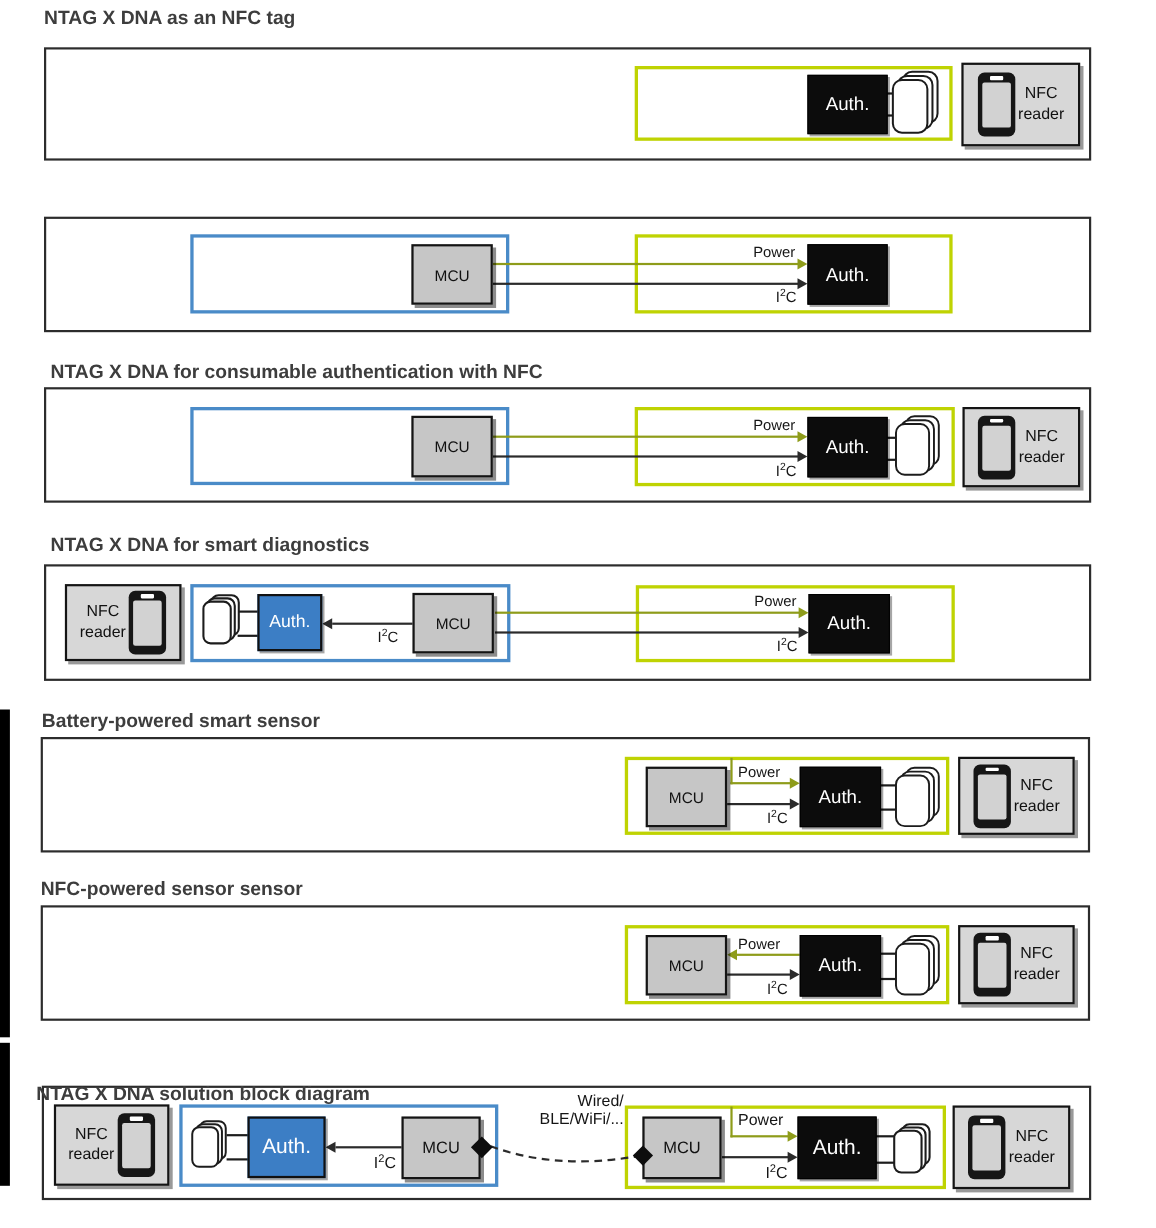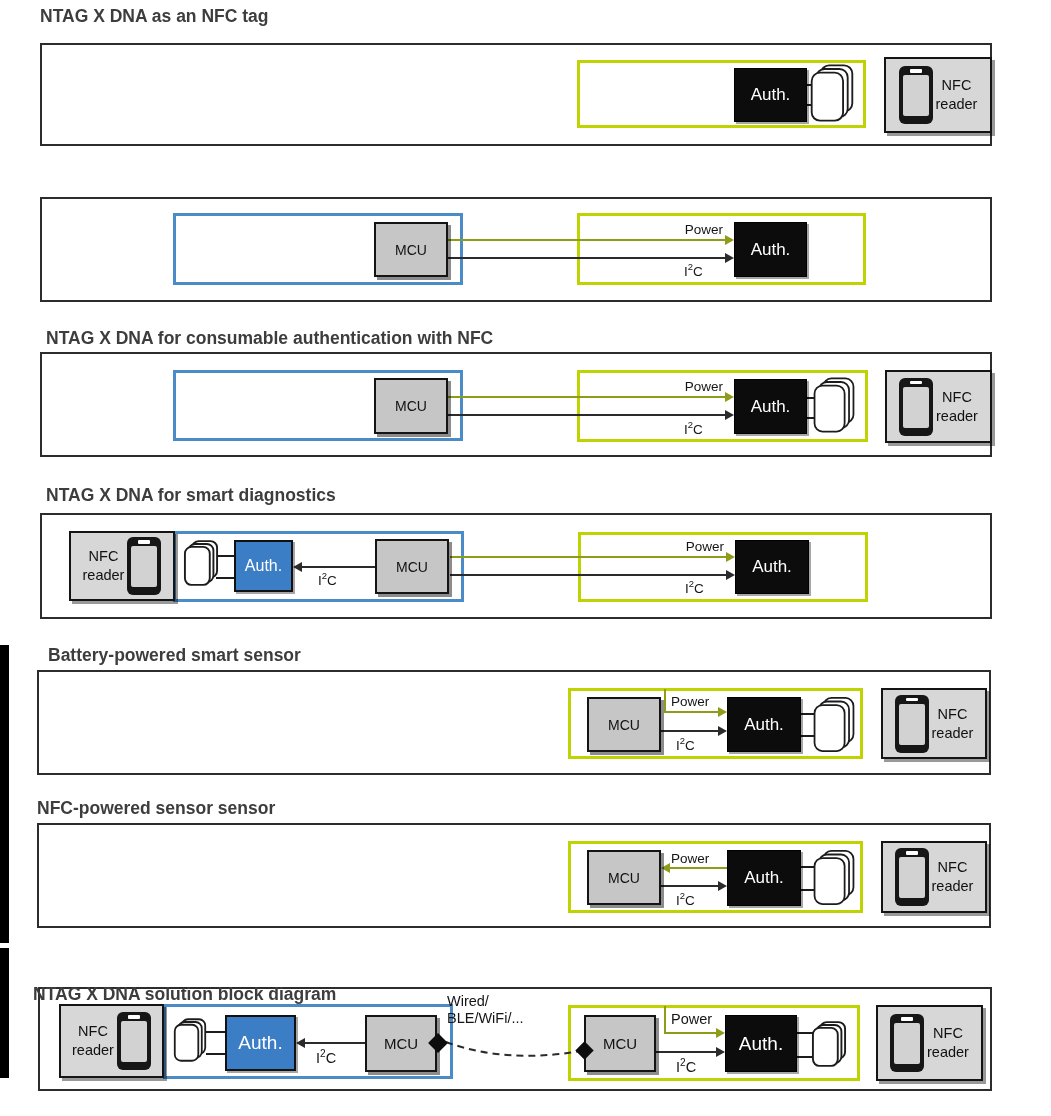--- a/index.html
+++ b/index.html
@@ -12,39 +12,39 @@
   .blk{position:absolute;display:flex;align-items:center;justify-content:center;box-sizing:border-box;z-index:3;}
   .auth{background:var(--black-fill,#0c0c0c);color:#fff;font-size:17px;border:1px solid #000;
         box-shadow:2px 2px 0 rgba(0,0,0,.35);}
   .auth.blue{background:var(--blue-fill,#3c7ec5);border:2px solid #111;}
   .auth.big{font-size:19px;}
   .mcu{background:var(--gray-fill,#c6c6c6);color:#111;font-size:14px;border:2px solid #141414;
        box-shadow:3px 3px 0 rgba(0,0,0,.45);}
   .mcu.big{font-size:15px;}
   .nfc{position:absolute;background:var(--reader-fill,#d7d7d7);border:2px solid #141414;
        box-shadow:3px 3px 0 rgba(0,0,0,.4);box-sizing:border-box;display:flex;align-items:center;
-       justify-content:center;gap:3px;z-index:3;margin-left:10px;}
+       justify-content:center;gap:3px;z-index:3;}
   .nfc.rev{flex-direction:row-reverse;}
   .nfc-label{font-size:14.5px;line-height:1.3;text-align:center;color:#111;}
   .phone{position:relative;width:34px;height:58px;background:#161616;border-radius:6px;flex:0 0 auto;}
   .phone .screen{position:absolute;left:4px;right:4px;top:9px;bottom:8px;background:#d2d2d2;border-radius:2px;}
   .phone .notch{position:absolute;top:3px;left:50%;transform:translateX(-50%);width:12px;height:3.5px;background:#fff;border-radius:1px;}
   .ln{position:absolute;height:2px;background:#2b2b2b;z-index:2;}
   .ln.green{background:var(--power-line,#8e9c1a);}
   .vln{position:absolute;width:2px;background:var(--power-line,#8e9c1a);z-index:2;}
   .ar{position:absolute;width:0;height:0;border-top:5px solid transparent;border-bottom:5px solid transparent;z-index:2;}
   .ar.r{border-left:9px solid #2b2b2b;}
   .ar.l{border-right:9px solid #2b2b2b;}
   .ar.r.green{border-left-color:var(--power-line,#8e9c1a);}
   .ar.l.green{border-right-color:var(--power-line,#8e9c1a);}
   .stub{position:absolute;height:2px;background:#1c1c1c;z-index:2;}
   .coil{position:absolute;z-index:3;}
   .lbl{position:absolute;font-size:13.5px;color:#151515;z-index:4;white-space:nowrap;}
   .lbl.big{font-size:14.5px;}
-  .lbl.ctr{text-align:left;}
+  .lbl.ctr{text-align:right;}
   .lbl.rt{text-align:right;}
   .lbl sup{font-size:70%;}
   .diamond{position:absolute;background:#0d0d0d;transform:rotate(45deg);z-index:4;}
   .curve{position:absolute;z-index:2;}
   .leftbar{position:absolute;left:0;width:9px;background:#000;z-index:6;}
   .wired{line-height:1.2;}
 </style>
 </head>
 <body>
 
@@ -164,21 +164,21 @@
   <div class="ar r green" style="left:726px;top:552px"></div>
   <div class="lbl rt" style="left:668px;top:539px;width:56px">Power</div>
   <div class="ln" style="left:450px;top:574px;width:277px"></div>
   <div class="ar r" style="left:726px;top:570px"></div>
   <div class="lbl ctr" style="left:685px;top:578px;width:40px"><span>I</span><sup>2</sup><span>C</span></div>
   <div class="blk auth" style="left:735px;top:540px;width:74px;height:54px">
       <span>Auth.</span>
     </div>
 
   <div class="leftbar" style="top:645px;height:298px"></div>
-  <div class="sec-title" style="left:48px;top:645px">Battery-powered smart sensor</div>
+  <div class="sec-title" style="left:38px;top:645px">Battery-powered smart sensor</div>
   <div class="frame" style="left:37px;top:670px;width:954px;height:105px"></div>
   <div class="gbox" style="left:568px;top:688px;width:295px;height:71px"></div>
   <div class="vln" style="left:664px;top:689px;height:24px"></div>
   <div class="ln green" style="left:664px;top:711px;width:55px"></div>
   <div class="ar r green" style="left:718px;top:707px"></div>
   <div class="lbl" style="left:671px;top:694px">Power</div>
   <div class="ln" style="left:659px;top:730px;width:60px"></div>
   <div class="ar r" style="left:718px;top:726px"></div>
   <div class="lbl ctr" style="left:676px;top:735px;width:40px"><span>I</span><sup>2</sup><span>C</span></div>
   <div class="blk mcu" style="left:587px;top:697px;width:74px;height:55px">

